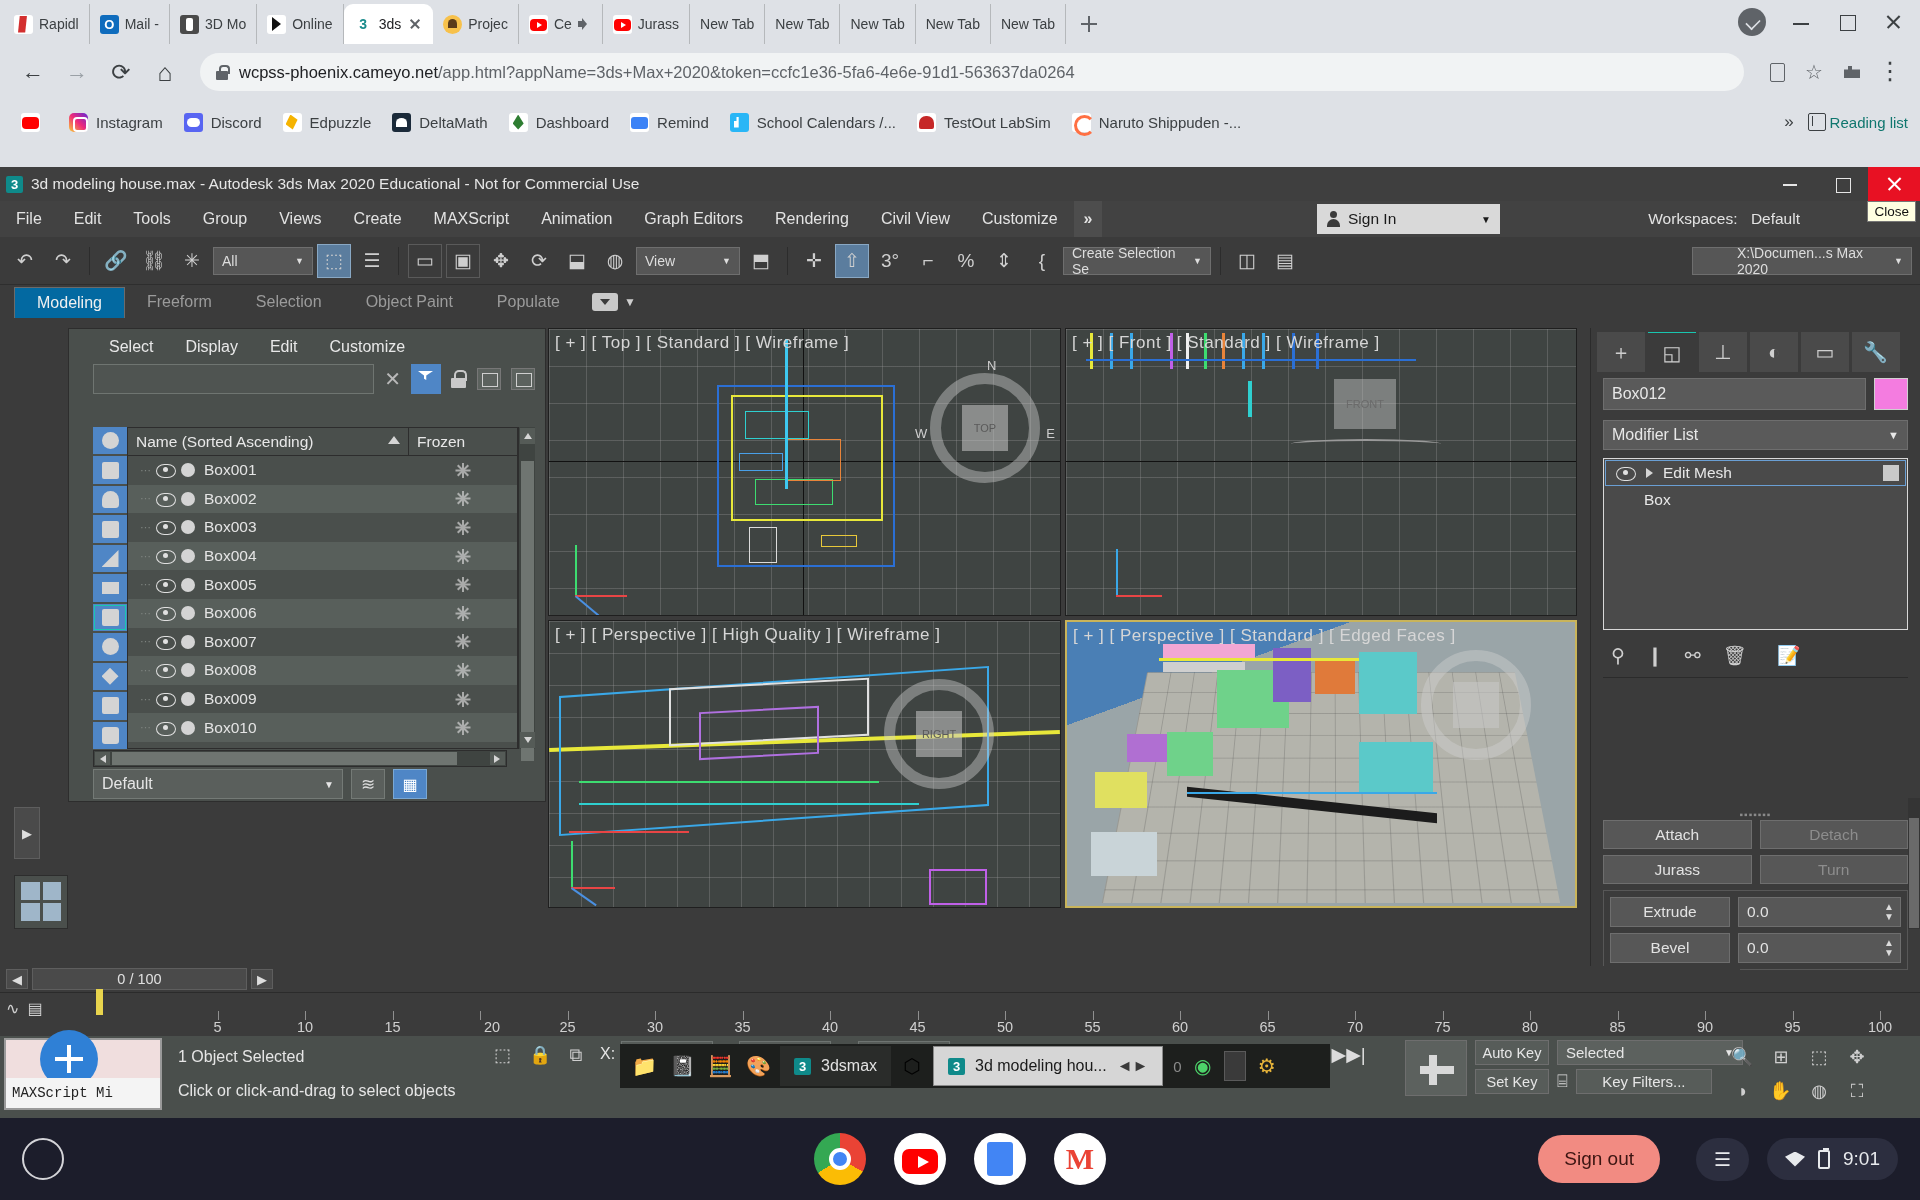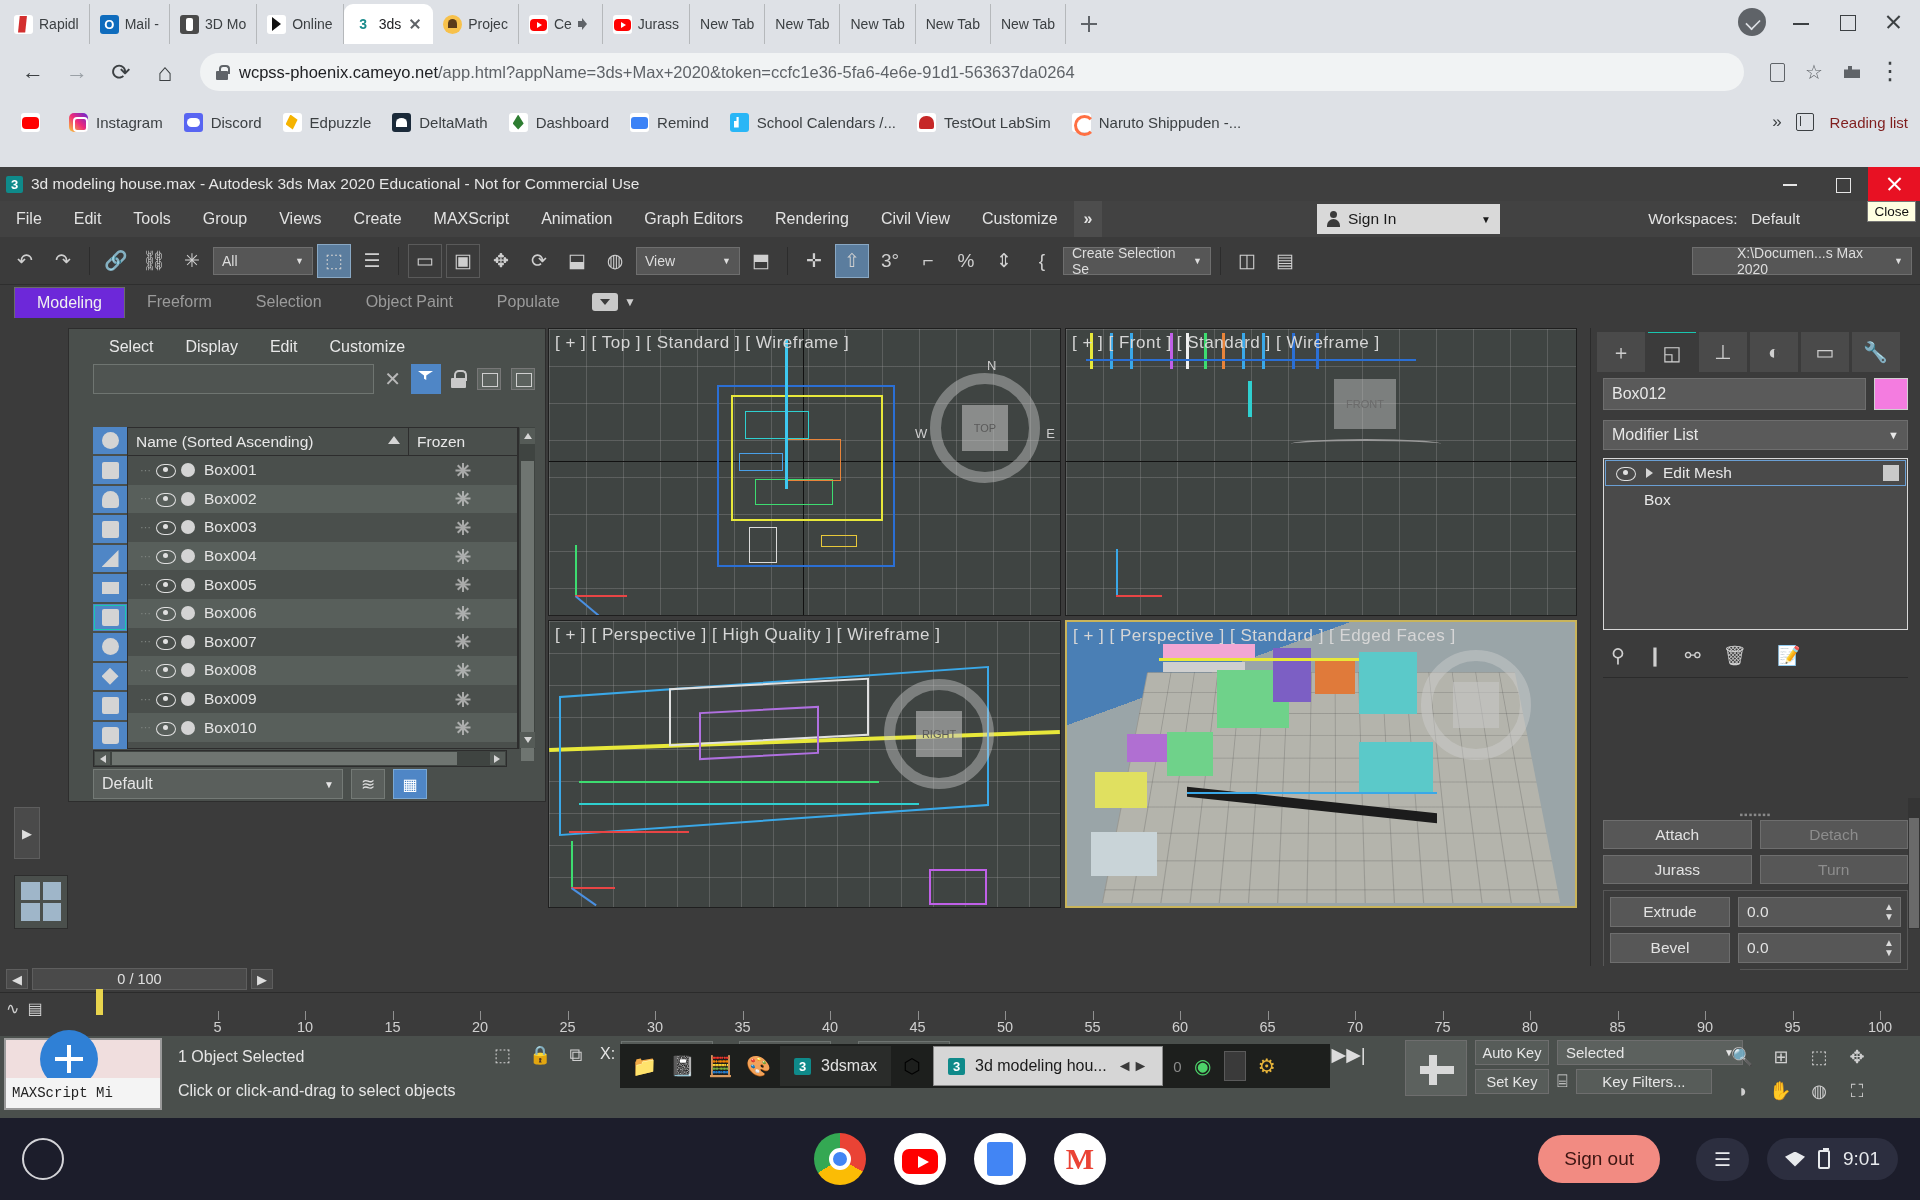--- a/index.html
+++ b/index.html
@@ -102,21 +102,21 @@
   .bi-rm::after{content:"";position:absolute;left:1px;top:4px;width:17px;height:12px;background:#3b82f6;border-radius:3px;}
   .bi-sc{background:#29b6f6;}
   .bi-sc::after{content:"";position:absolute;left:4px;top:4px;width:11px;height:11px;background:#fff;
    clip-path:polygon(0 40%,25% 40%,25% 0,45% 0,45% 100%,0 100%);}
   .bi-to{background:#fff;}
   .bi-to::after{content:"";position:absolute;left:2px;top:3px;width:15px;height:13px;background:#c62828;border-radius:7px 7px 2px 2px;}
   .bi-na{background:#fff;}
   .bi-na::after{content:"";position:absolute;left:2px;top:2px;width:15px;height:15px;border:3px solid #ff7043;border-radius:50%;border-right-color:transparent;}
   .bmright{ margin-left:auto; display:flex; align-items:center; gap:14px;}
   .chevmore{ font-size:17px; color:#3c4043; }
-  .readinglist{ display:flex; align-items:center; gap:16px; font-size:15px; color:#7f1d1d;}
+  .readinglist{ display:flex; align-items:center; gap:4px; font-size:15px; color:#0f766e;}
   .rlicon{width:18px;height:18px;border:1.8px solid #3c4043;border-radius:2px;position:relative;}
   .rlicon::after{content:"";position:absolute;left:3px;top:2px;width:1.8px;height:10px;background:#3c4043;}
 
   
   .maxwin{ position:absolute; left:0; top:167px; width:1920px; height:951px; background:#3b3b3b; }
   .maxtitle{ height:34px; background:#3f3f3f; display:flex; align-items:center; padding-left:6px; gap:8px; color:#e6e6e6; font-size:15.5px;}
   .maxlogo{ width:17px;height:17px;background:#0f8a8a;border-radius:2px;position:relative;flex:0 0 17px;}
   .maxlogo::after{content:"3";position:absolute;inset:0;color:#fff;font-size:13px;font-weight:bold;text-align:center;line-height:17px;}
   .maxwinctl{ margin-left:auto; display:flex; height:34px;}
   .mwb{width:52px;height:34px;position:relative;}
@@ -146,21 +146,21 @@
   .tb.box{border:1px solid #5a5a5a;}
   .tsep{ width:1px; height:28px; background:#2c2c2c; margin:0 5px;}
   .tcombo{ height:28px; background:#565656; border:1px solid #6e6e6e; color:#ddd; font-size:14px;
       display:flex;align-items:center; padding:0 8px; gap:8px;}
   .tcombo .cv{ flex:1; }
   .tcombo .ca{ font-size:9px;}
   .maxlabel{ margin-left:auto;padding-left:44px; }
 
   .ribbon{ height:34px; background:#3b3b3b; display:flex; align-items:center; gap:0; padding-left:14px;}
   .rtab{ padding:0 22px; line-height:30px; font-size:16px; color:#9b9b9b;}
-  .rtab.active{ color:#f0f0f0; background:#6d28d9; border-top:1px solid #6b6b6b; border-left:1px solid #6b6b6b; border-right:1px solid #6b6b6b;}
+  .rtab.active{ color:#f0f0f0; background:#0369a1; border-top:1px solid #6b6b6b; border-left:1px solid #6b6b6b; border-right:1px solid #6b6b6b;}
   .ribbon2{ height:28px; background:#3b3b3b; display:flex; align-items:center; padding-left:14px;}
   .rsub{ font-size:15px; color:#ddd; background:#4d4d4d; border:1px solid #6b6b6b; padding:2px 10px;}
   .popbtn{ width:26px;height:18px;background:#c9c9c9;border-radius:3px;position:relative;margin-left:10px;}
   .popbtn::after{content:"";position:absolute;left:8px;top:6px;border-left:5px solid transparent;border-right:5px solid transparent;border-top:6px solid #3b3b3b;}
 
   
   .workarea{ position:relative; height:670px; background:#3b3b3b;}
 
   
   .scene{ position:absolute; left:68px; top:9px; width:478px; height:474px; background:#4a4f4c; border:1px solid #2d2d2d;}
@@ -1012,21 +1012,21 @@
       </div>
       <div class="tmarker"></div>
       <div class="ruler" id="ruler">
           <div class="tick" style="left: 87.5px;"></div>
           <div class="ticklab" style="left: 87.5px;">5</div>
           <div class="tick" style="left: 175px;"></div>
           <div class="ticklab" style="left: 175px;">10</div>
           <div class="tick" style="left: 262.5px;"></div>
           <div class="ticklab" style="left: 262.5px;">15</div>
           <div class="tick" style="left: 350px;"></div>
-          <div class="ticklab" style="left: 350px;">20</div>
+          <div class="ticklab" style="left: 362px;">20</div>
           <div class="tick" style="left: 437.5px;"></div>
           <div class="ticklab" style="left: 437.5px;">25</div>
           <div class="tick" style="left: 525px;"></div>
           <div class="ticklab" style="left: 525px;">30</div>
           <div class="tick" style="left: 612.5px;"></div>
           <div class="ticklab" style="left: 612.5px;">35</div>
           <div class="tick" style="left: 700px;"></div>
           <div class="ticklab" style="left: 700px;">40</div>
           <div class="tick" style="left: 787.5px;"></div>
           <div class="ticklab" style="left: 787.5px;">45</div>

